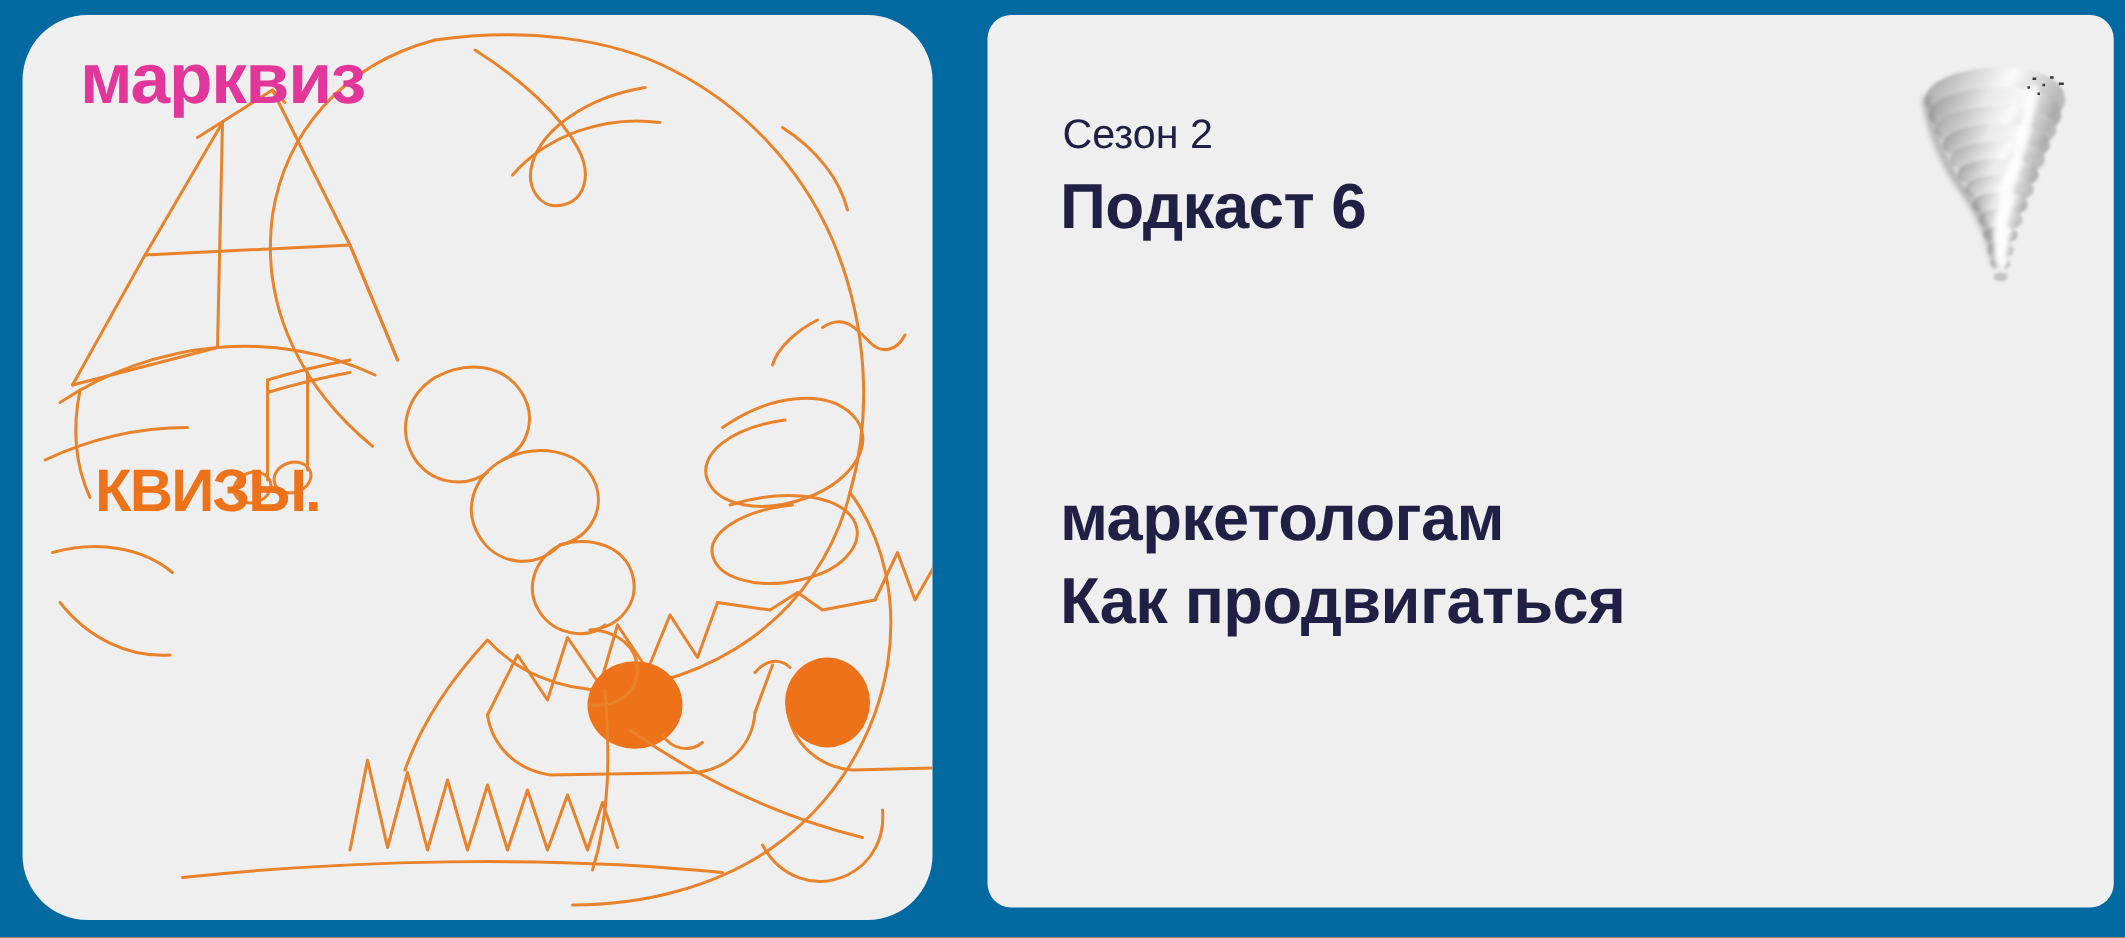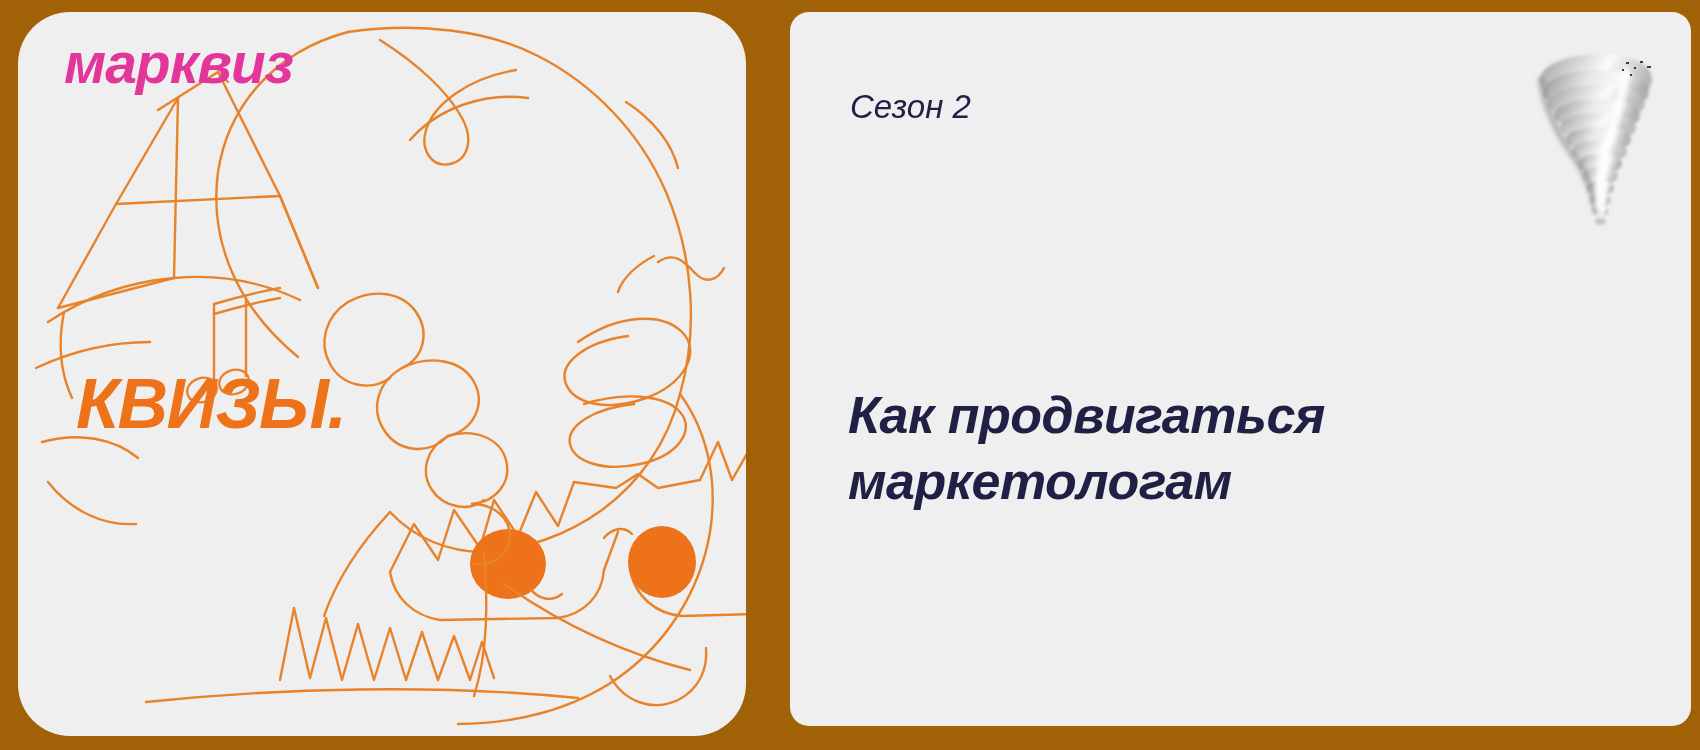--- a/index.html
+++ b/index.html
@@ -5,22 +5,21 @@
   * { margin:0; padding:0; box-sizing:border-box; }
   html, body {
     width:1700px; height:750px;
     background:#EE7219;
     font-family:"Liberation Sans", sans-serif;
     overflow:hidden;
   }
   .poster {
     position:relative;
     width:1700px; height:750px;
-    background:#a16207;
-    font-style:italic;
+    background:#0369a1;
   }
 
   
   .left-card {
     position:absolute;
     left:18px; top:12px;
     width:728px; height:724px;
     background:#EFEFEF;
     border-radius:52px;
     overflow:hidden;
@@ -35,21 +34,21 @@
     font-size:57px;
     font-weight:bold;
     letter-spacing:-1px;
     color:#E3369A;
     line-height:1;
     z-index:5;
   }
   .tagline {
     position:absolute;
     left:58px; top:358px;
-    font-size:70px;
+    font-size:48px;
     font-weight:bold;
     line-height:0.98;
     color:#EE7219;
     letter-spacing:-1.5px;
     z-index:5;
     text-transform:uppercase;
   }
   .tagline div { white-space:nowrap; }
 
   
@@ -191,24 +190,25 @@
     <div class="logo">марквиз</div>
 
     <div class="tagline">
       <div>КВИЗЫ.</div>
     </div>
   </div>
 
   <div class="right-card">
 
     <div class="season">Сезон 2</div>
+    <div class="podcast-no">Подкаст 6</div>
 
     <div class="episode-title">
+      <div>маркетологам</div>
       <div>Как продвигаться</div>
-      <div>маркетологам</div>
     </div>
 
     <svg class="tornado" viewBox="0 0 128 190" width="128" height="190">
       <defs>
         <linearGradient id="tgA" x1="0" y1="0" x2="1" y2="0.25">
           <stop offset="0%" stop-color="#9A9A9A"></stop>
           <stop offset="38%" stop-color="#D8D8D8"></stop>
           <stop offset="62%" stop-color="#FCFCFC"></stop>
           <stop offset="100%" stop-color="#B6B6B6"></stop>
         </linearGradient>

